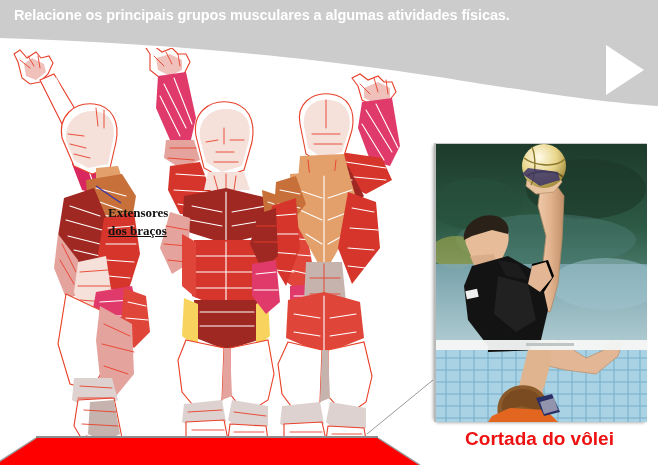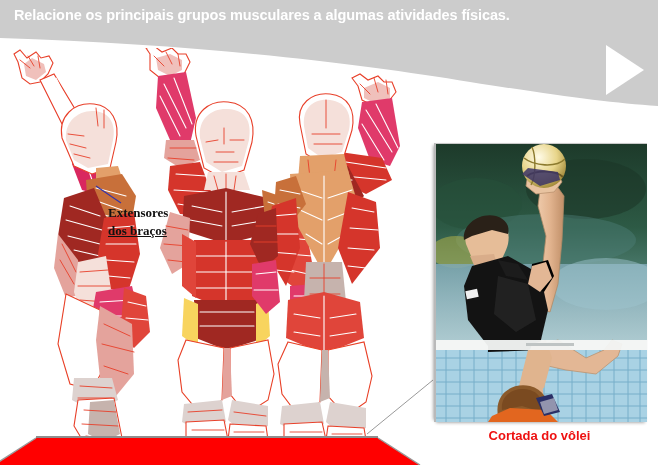--- a/index.html
+++ b/index.html
@@ -30,21 +30,21 @@
   .connector{position:absolute;left:365px;top:378px;}
 
   
   .photo-wrap{position:absolute;left:434px;top:143px;width:211px;height:278px;
        box-shadow:-3px 0 3px -2px rgba(0,0,0,.30), 0 3px 3px -2px rgba(0,0,0,.30);
        border-left:2px solid #b9b9b9;border-top:1px solid #c9c9c9;
        background:#26403a;overflow:hidden;}
   .photo-wrap svg{display:block;}
 
   .photo-caption{position:absolute;left:434px;top:428px;width:211px;
-       text-align:center;color:#ee1111;font-weight:bold;font-size:13px;}
+       text-align:center;color:#ee1111;font-weight:bold;font-size:19px;}
 
   
   .platform{position:absolute;left:0;top:424px;width:430px;height:42px;}
   .platform svg{position:absolute;left:0;top:0;}
 </style>
 </head>
 <body>
 
 <div class="stage">
 

